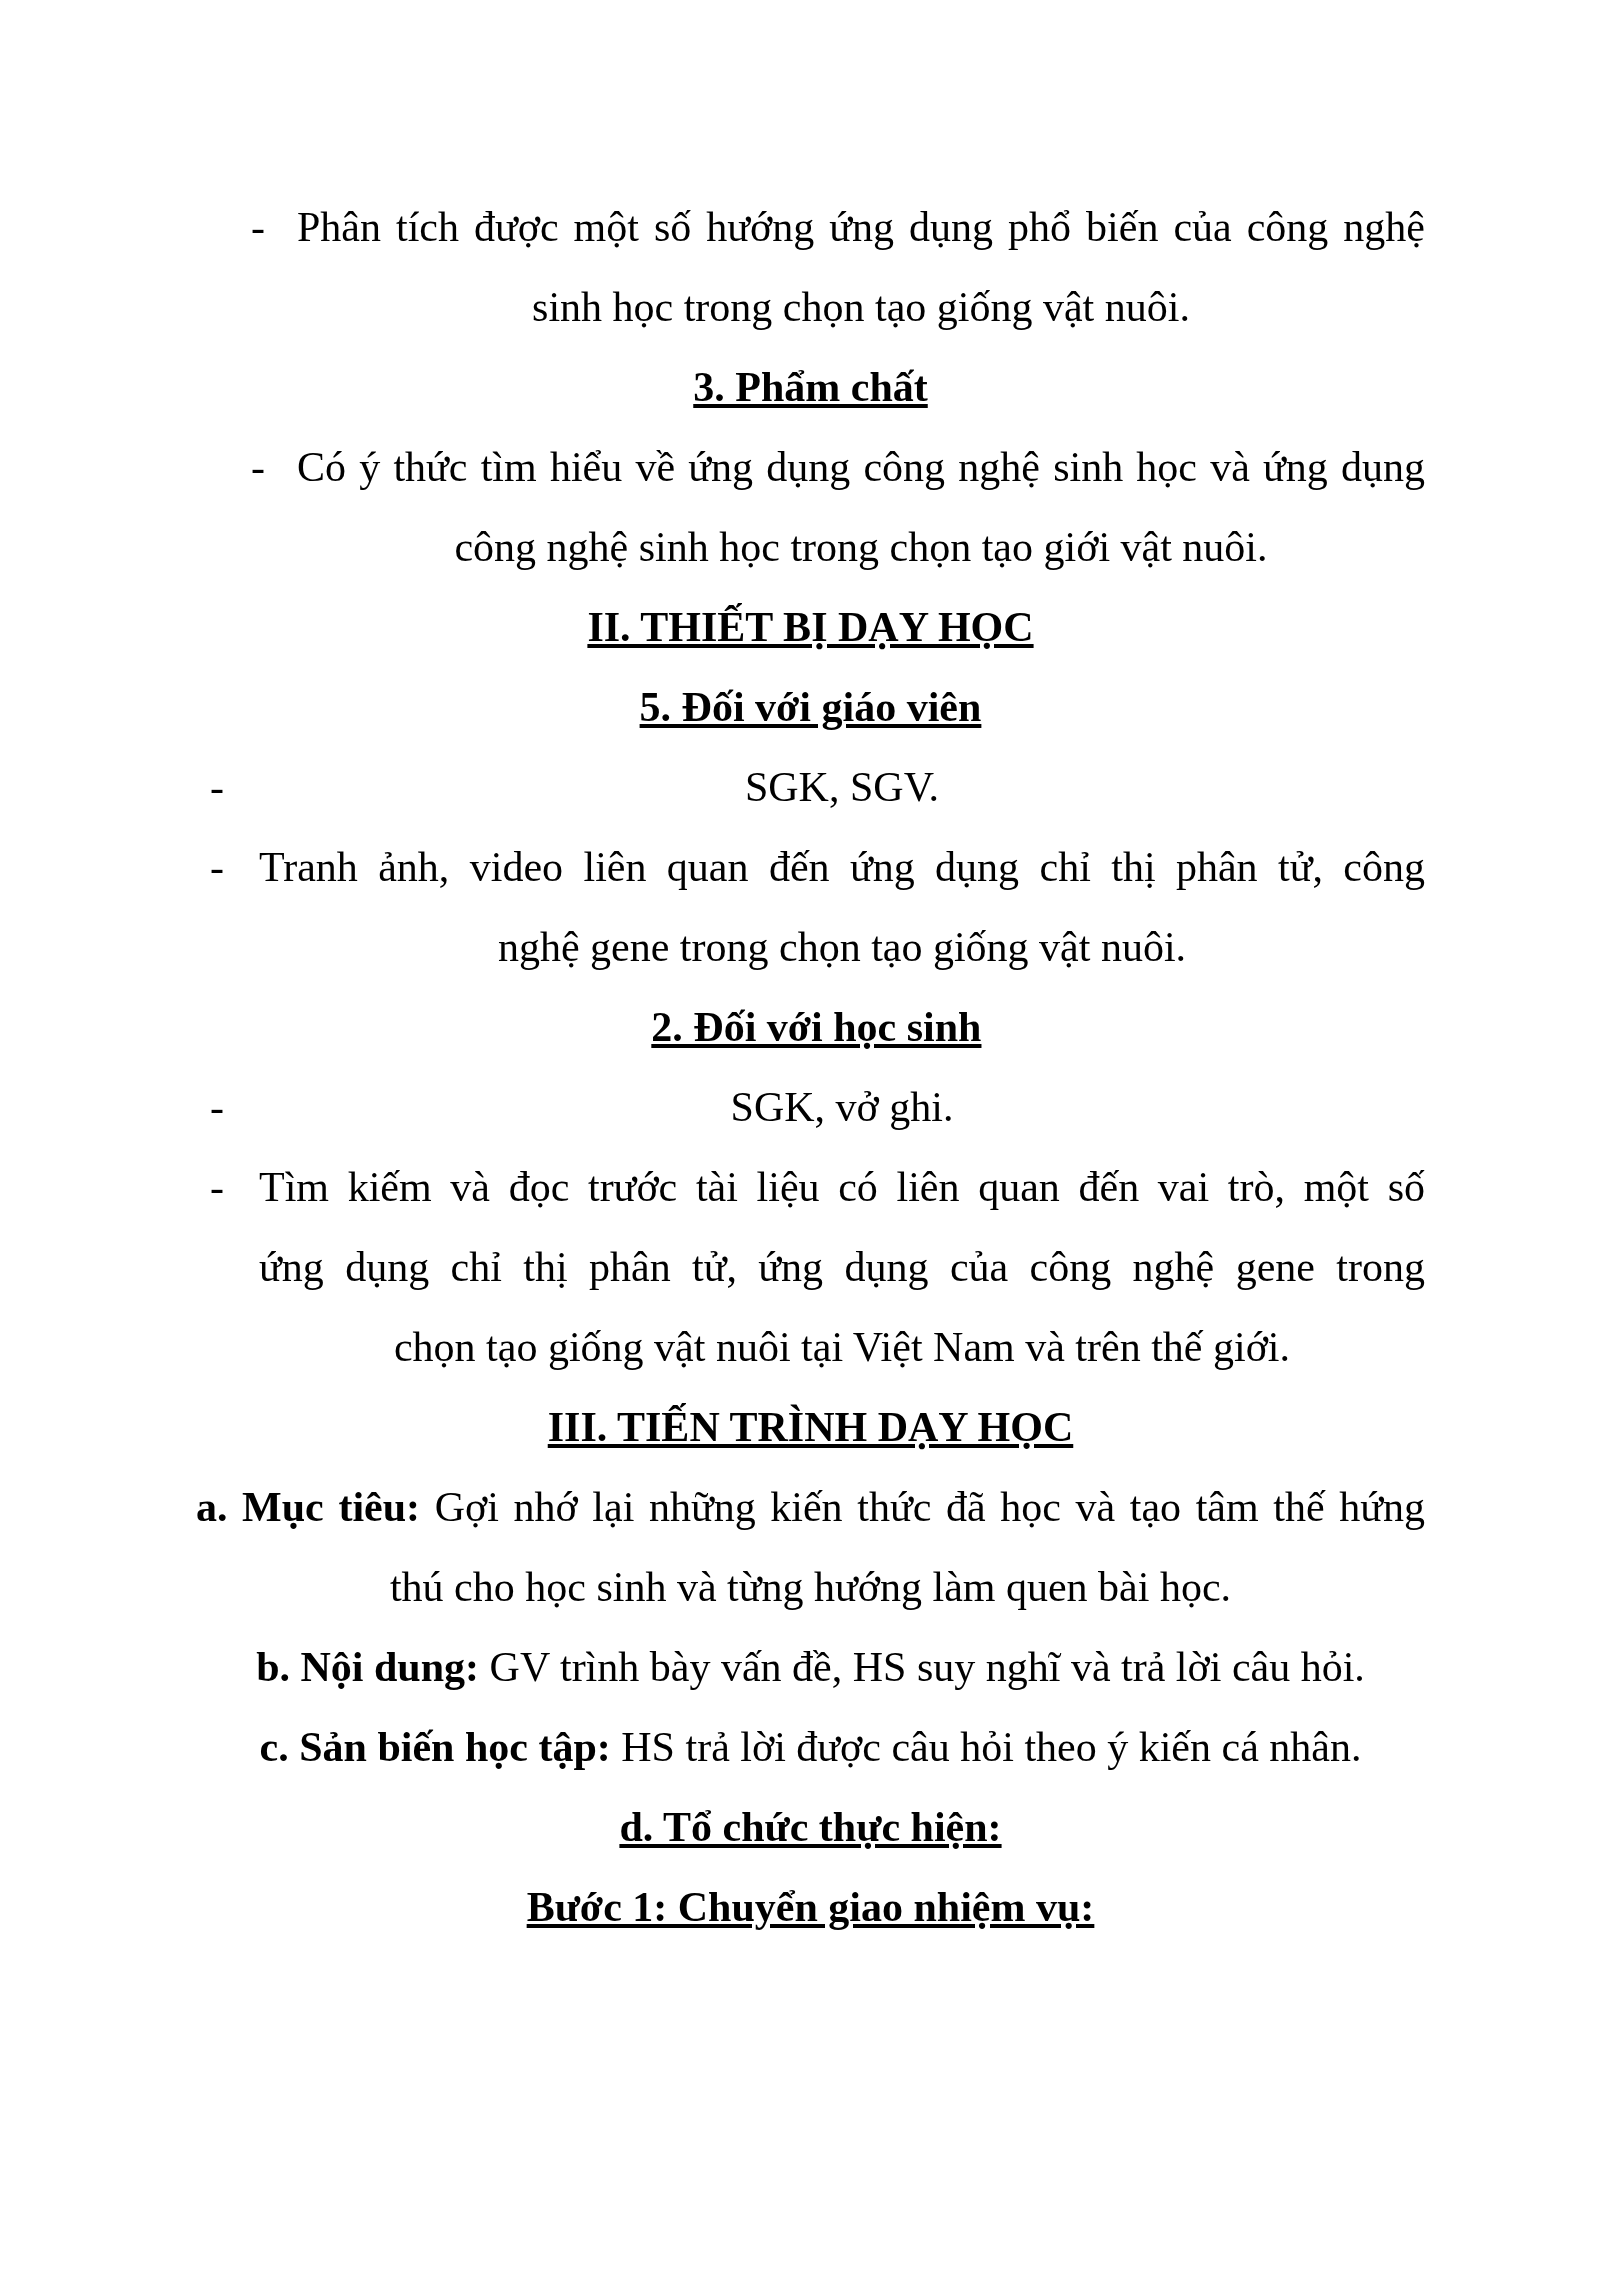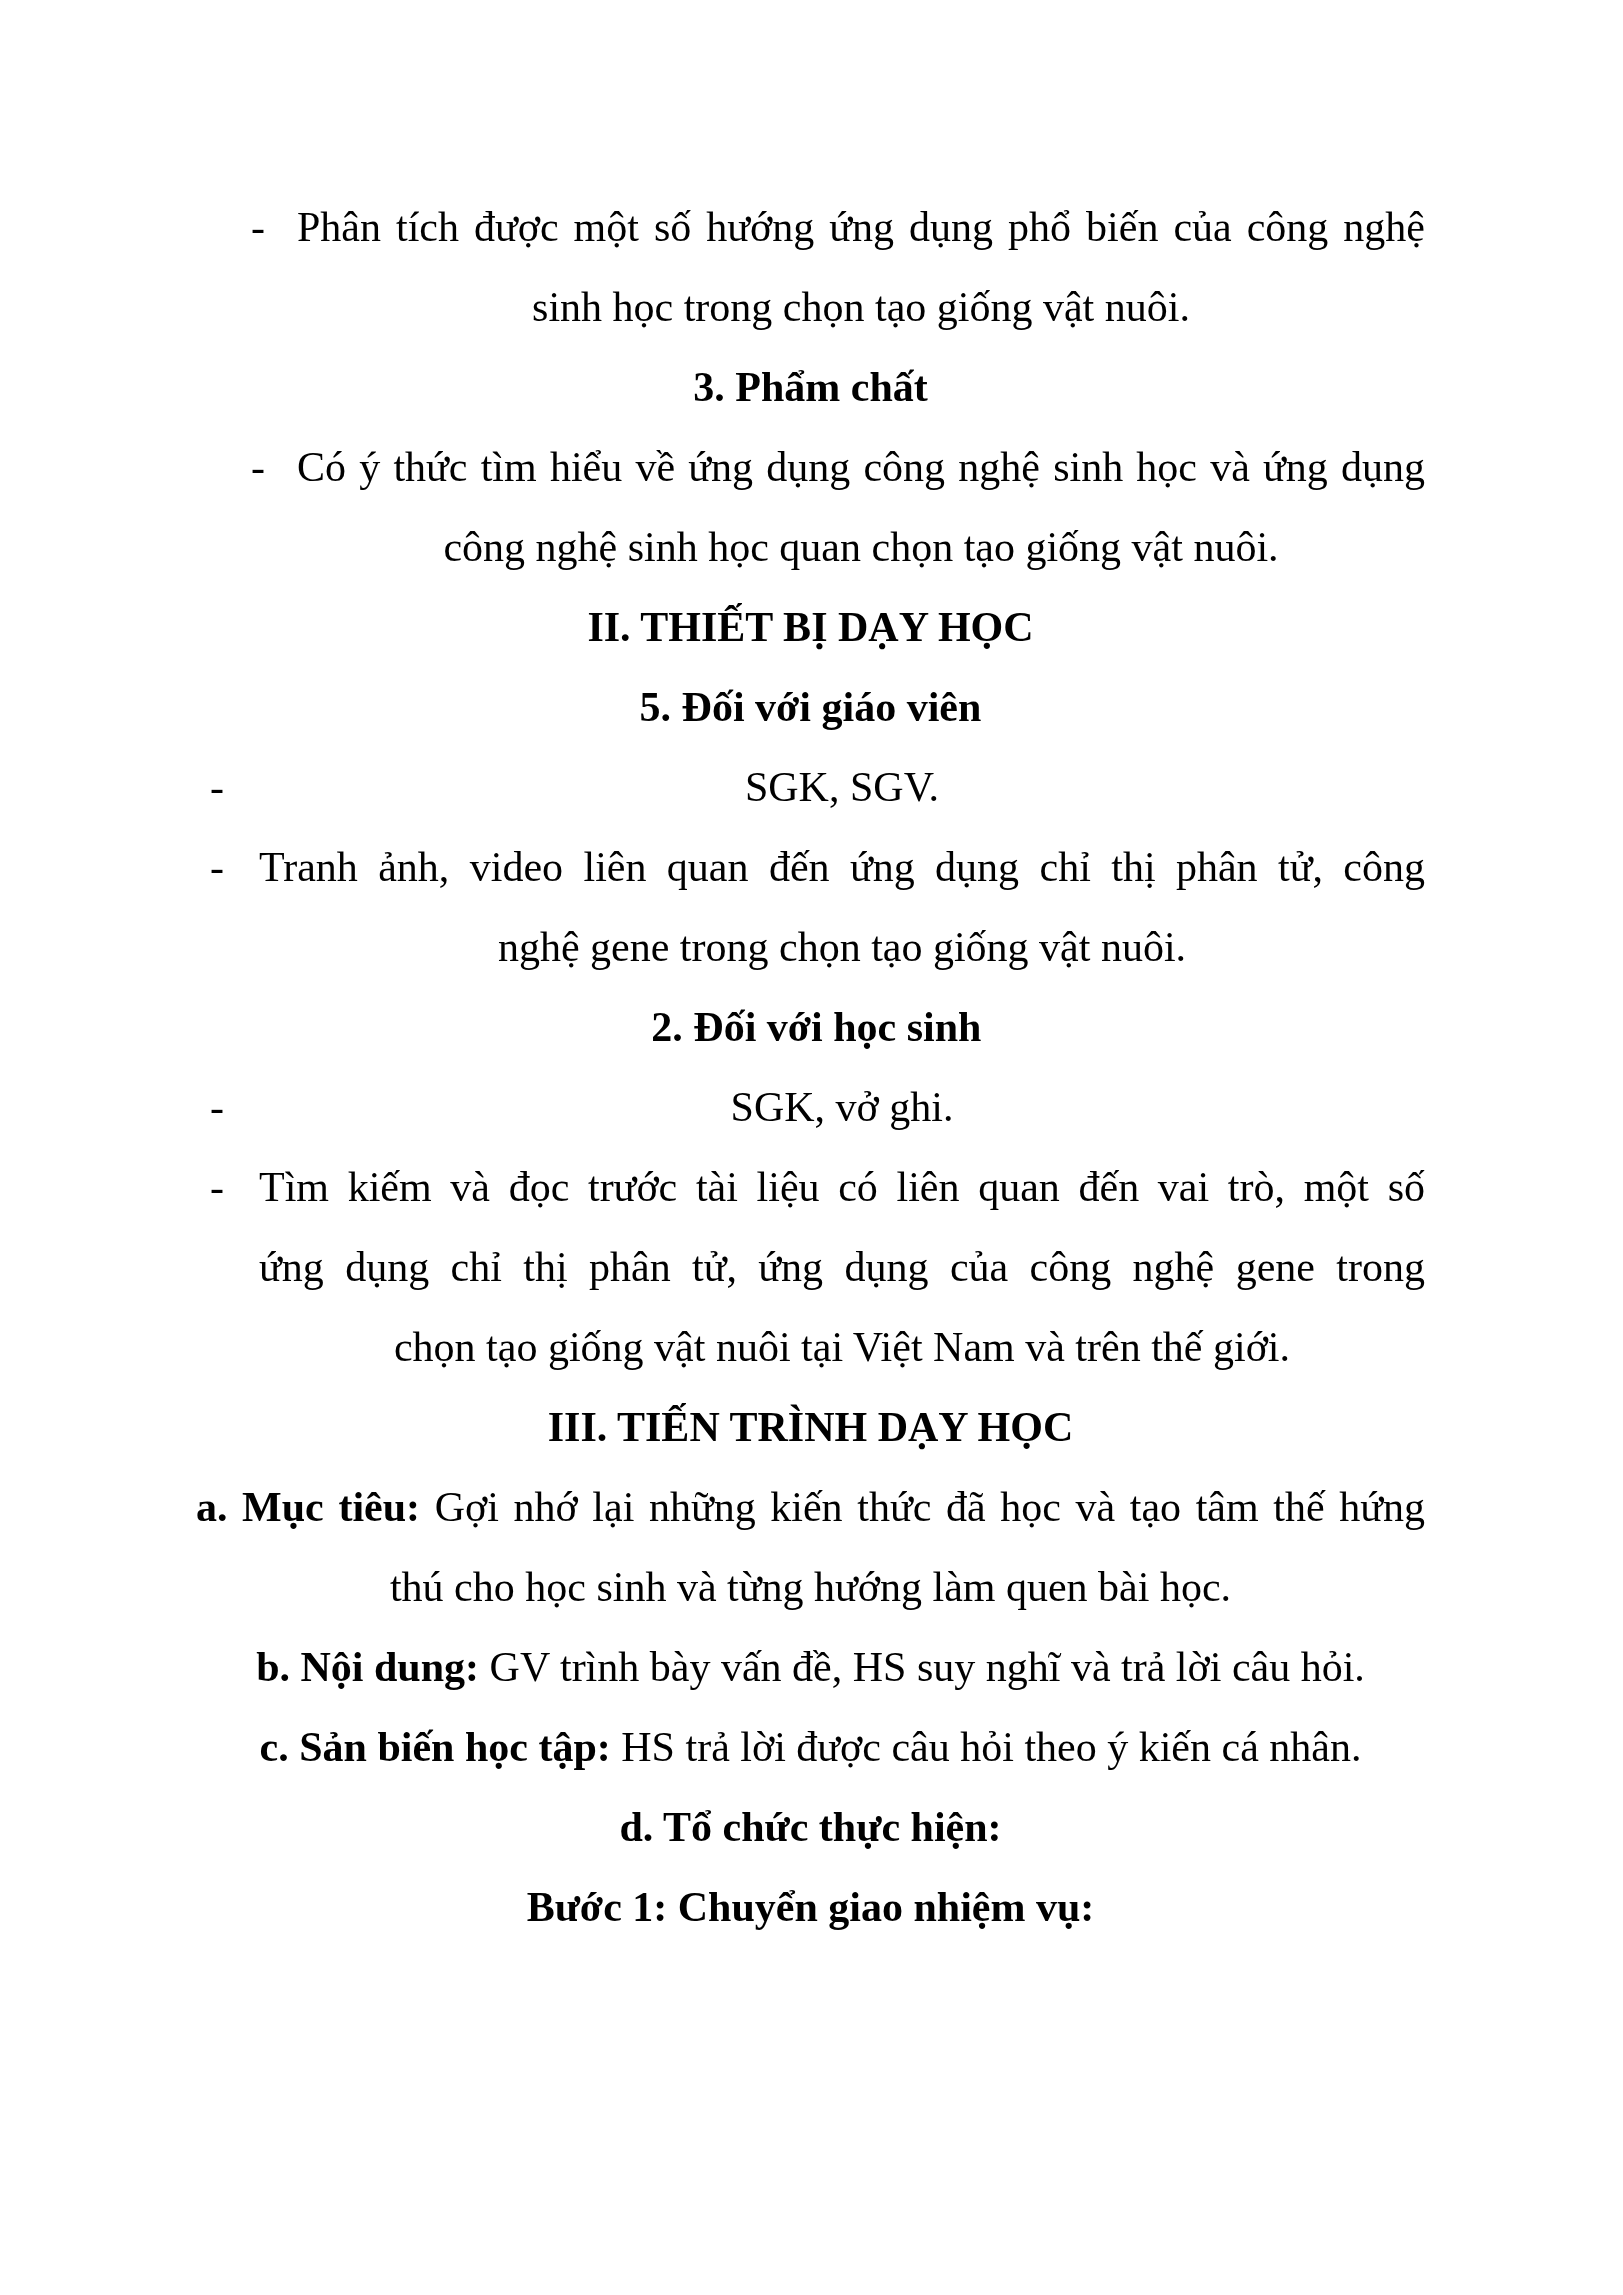--- a/index.html
+++ b/index.html
@@ -18,21 +18,21 @@
     font-size: 42px;
     line-height: 80px;
     box-sizing: border-box;
     padding: 187px 198px 0 196px;
     overflow: hidden;
   }
   .p {
     margin: 0;
     position: relative;
   }
-  .p.h { font-weight: bold; }
+  .p.h { font-weight: bold; text-decoration: underline; }
   .p.indent2 { padding-left: 11.8px; }
   .p.b1 { padding-left: 101px; }
   .p.b1 > .dash { position: absolute; left: 55px; top: 0; }
   .p.b2 { padding-left: 63px; }
   .p.b2 > .dash { position: absolute; left: 14px; top: 0; }
   .jl {
     text-align: justify;
     text-align-last: justify;
     -moz-text-align-last: justify;
     text-justify: inter-word;
@@ -48,21 +48,21 @@
       <span class="dash">-</span>
       <div class="jl">Phân tích được một số hướng ứng dụng phổ biến của công nghệ</div>
       <div class="ll">sinh học trong chọn tạo giống vật nuôi.</div>
     </div>
     <div class="p h">
       <div class="ll">3. Phẩm chất</div>
     </div>
     <div class="p b1">
       <span class="dash">-</span>
       <div class="jl">Có ý thức tìm hiểu về ứng dụng công nghệ sinh học và ứng dụng</div>
-      <div class="ll">công nghệ sinh học quan chọn tạo giống vật nuôi.</div>
+      <div class="ll">công nghệ sinh học trong chọn tạo giới vật nuôi.</div>
     </div>
     <div class="p h">
       <div class="ll">II. THIẾT BỊ DẠY HỌC</div>
     </div>
     <div class="p h">
       <div class="ll">5. Đối với giáo viên</div>
     </div>
     <div class="p b2">
       <span class="dash">-</span>
       <div class="ll">SGK, SGV.</div>

